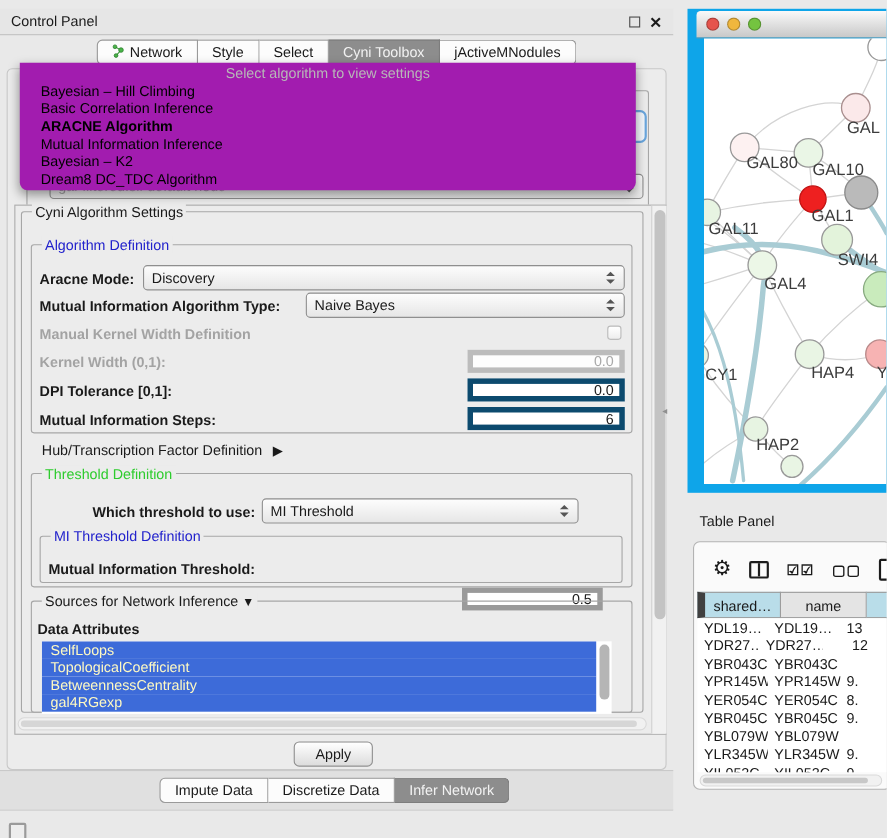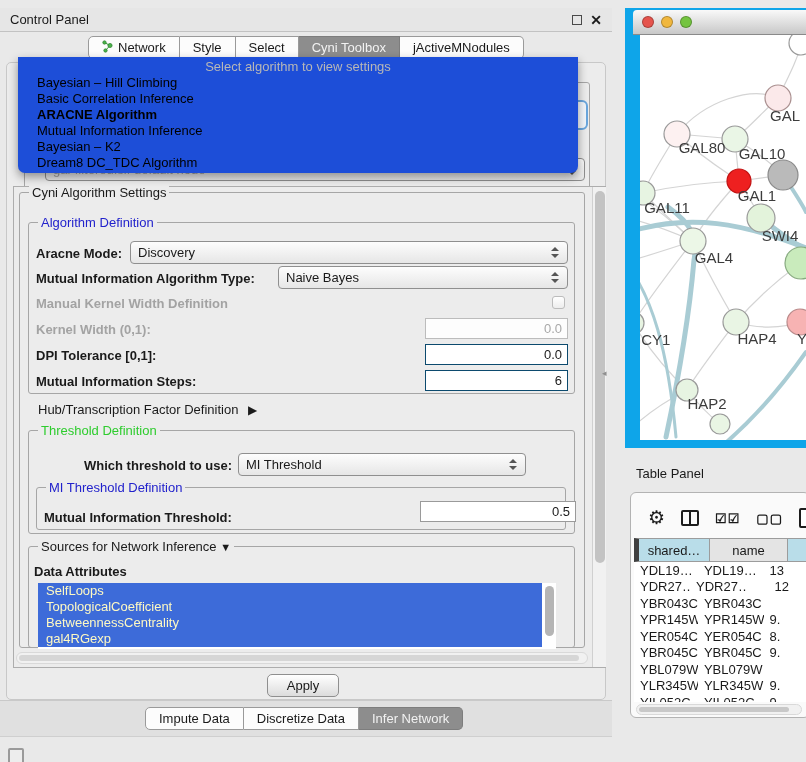--- a/index.html
+++ b/index.html
@@ -12,35 +12,35 @@
 .close-ic{font-weight:bold;font-size:14px;color:#1a1a1a;line-height:10px}
 .innerpanel{position:absolute;left:6px;top:62px;width:600px;height:638px;background:#ececec;border:1px solid #c8c8c8;border-radius:5px}
 .bottomstrip{position:absolute;left:0;top:700px;width:612px;height:37px;background:#e0e0e0;border-top:1px solid #c9c9c9;border-bottom:1px solid #cfcfcf}
 
 .tabbar{position:absolute;display:flex;z-index:20}
 .tab{display:flex;align-items:center;gap:5px;height:23px;padding:0 13px;background:#fcfcfc;border:1px solid #9a9a9a;border-left:none;font-size:13px;cursor:default;white-space:nowrap}
 .tab:first-child{border-left:1px solid #9a9a9a;border-radius:5px 0 0 5px}
 .tab:last-child{border-radius:0 5px 5px 0}
 .tab.selected{background:#8d8d8d;border-color:#7d7d7d;color:#f2f2f2}
 
-.popup{position:absolute;left:18px;top:57px;width:560px;height:116px;background:#1d4ed8;border-radius:0 0 7px 7px;box-shadow:0 4px 10px rgba(0,0,0,.4);z-index:50;overflow:hidden;padding-top:2px}
+.popup{position:absolute;left:18px;top:57px;width:560px;height:116px;background:#a21caf;border-radius:0 0 7px 7px;box-shadow:0 4px 10px rgba(0,0,0,.4);z-index:50;overflow:hidden;padding-top:2px}
 .popup .ph{color:#b7b7b7;text-align:center;height:16px;line-height:16px}
 .popup .item{height:16px;line-height:16px;padding-left:19px;color:#000}
 .popup .item.sel{font-weight:bold}
 
 .gbox{position:absolute;border:1px solid #a6a6a6;border-radius:3px}
 .glegend{position:absolute;top:-8px;left:9px;background:#ececec;padding:0 3px;font-size:13px;white-space:nowrap}
 
 .flabel{position:absolute;font-weight:bold;white-space:nowrap}
 .flabel.dim,.dim{color:#a3a3a3}
 .combo{position:absolute;height:23px;display:flex;align-items:center;padding:0 7px;border:1px solid #8f8f8f;border-radius:4px;background:linear-gradient(#fdfdfd,#e6e6e6);font-size:13px}
 .arrows{width:9px;height:11px;margin-left:auto;position:relative;flex:none}
 .arrows:before{content:"";position:absolute;top:0;left:0;border-left:4px solid transparent;border-right:4px solid transparent;border-bottom:4px solid #555}
 .arrows:after{content:"";position:absolute;bottom:0;left:0;border-left:4px solid transparent;border-right:4px solid transparent;border-top:4px solid #555}
-.tfield{position:absolute;height:21px;background:#fff;border:1px solid #0c4a6e;display:flex;align-items:center;justify-content:flex-end;padding:0 5px;font-size:13px}
+.tfield{position:absolute;height:21px;background:#fff;border:5px solid #0c4a6e;display:flex;align-items:center;justify-content:flex-end;padding:0 5px;font-size:13px}
 .tfield.disabled{border-color:#bcbcbc;color:#a8a8a8;background:#fdfdfd}
 .cb{position:absolute;width:13px;height:13px;border:1px solid #bcbcbc;border-radius:3px;background:linear-gradient(#ffffff,#ededed)}
 
 .vtrack{position:absolute;background:#f1f1f1;border-left:1px solid #d0d0d0}
 .vthumb{position:absolute;background:#c3c3c3;border-radius:6px}
 .htrack{position:absolute;background:#f1f1f1;border:1px solid #d9d9d9;border-radius:6px}
 .hthumb{position:absolute;background:#d6d6d6;border-radius:5px}
 
 .attrlist{position:absolute;background:#fff;overflow:hidden}
 .attr-item{height:16px;line-height:16px;padding-left:8px;color:#fef9c3;font-size:13px}
@@ -49,21 +49,21 @@
 
 .netwin{position:absolute;left:625px;top:8px;width:181px;height:440px;background:#0ea5e9;overflow:hidden}
 .nettitle{position:absolute;left:8px;top:2px;right:-2px;height:25px;background:linear-gradient(#f9f9f9,#c8c8c8);border-bottom:1px solid #8a8a8a;border-radius:4px 0 0 0;display:flex;align-items:center;padding-left:9px;gap:7px}
 .light{width:12px;height:12px;border-radius:50%}
 .netcontent{position:absolute;left:15px;top:27px;width:166px;height:405px;background:#fff}
 
 .tpanel{position:absolute;left:630px;top:492px;width:180px;height:226px;background:#fafafa;border:1px solid #b3b3b3;border-radius:6px;overflow:hidden}
 .ttool{position:absolute;left:648px;top:503px;height:30px;display:flex;align-items:center;gap:16px;z-index:5}
 .thead{position:absolute;left:634px;top:538px;display:flex;z-index:4}
 .thcell{height:24px;border:1px solid #9c9c9c;border-left:none;display:flex;align-items:center;justify-content:center;font-size:13px}
-.thcell:first-child{border-left:5px solid #404040}
+.thcell:first-child{border-left:7px solid #404040}
 .trows{position:absolute;left:634px;top:562px;width:172px;height:140px;overflow:hidden;z-index:4;background:#fff}
 .trow{display:flex;height:16.5px;align-items:center}
 .tcell{overflow:hidden;white-space:nowrap;font-size:13px;padding-left:6px}
 .ic-cols{width:18px;height:16px;border:2px solid #1c1c1c;border-radius:2px;display:flex}
 .ic-cols div{flex:1}
 .ic-cols div:first-child{border-right:2px solid #1c1c1c}
 .ic-fn{width:16px;height:20px;border:2px solid #1c1c1c;border-radius:2px;background:#fff}
 .netlabel{font-size:15px;fill:#3c3c3c}
 .miniicon{position:absolute;left:8px;top:748px;width:16px;height:16px;border:2px solid #9a9a9a;border-radius:2px;background:#ededed}
 .splitter{position:absolute;left:602px;top:368px;width:7px;height:10px;color:#8f8f8f;font-size:9px;line-height:10px}
@@ -174,21 +174,21 @@
 </div>
 <span class="flabel" style="left:84px;top:458px">Which threshold to use:</span>
 <div class="combo" style="left:238px;top:453px;width:288px">
   <span>MI Threshold</span>
   <span class="arrows"></span>
 </div>
 <div class="gbox" style="left:36px;top:487px;width:530px;height:43px">
   <span class="glegend" style="color:#2222cc">MI Threshold Definition</span>
 </div>
 <span class="flabel" style="left:44px;top:510px">Mutual Information Threshold:</span>
-<div class="tfield" style="left:420px;top:501px;width:156px;border-color:#9a9a9a">
+<div class="tfield" style="left:420px;top:534px;width:128px;border-color:#9a9a9a">
   <span>0.5</span>
 </div>
 
 <div class="gbox" style="left:28px;top:546px;width:547px;height:102px">
   <span class="glegend">
     <span>Sources for Network Inference</span>
     <span style="font-size:11px">▼</span>
   </span>
 </div>
 <span class="flabel" style="left:34px;top:564px">Data Attributes</span>

